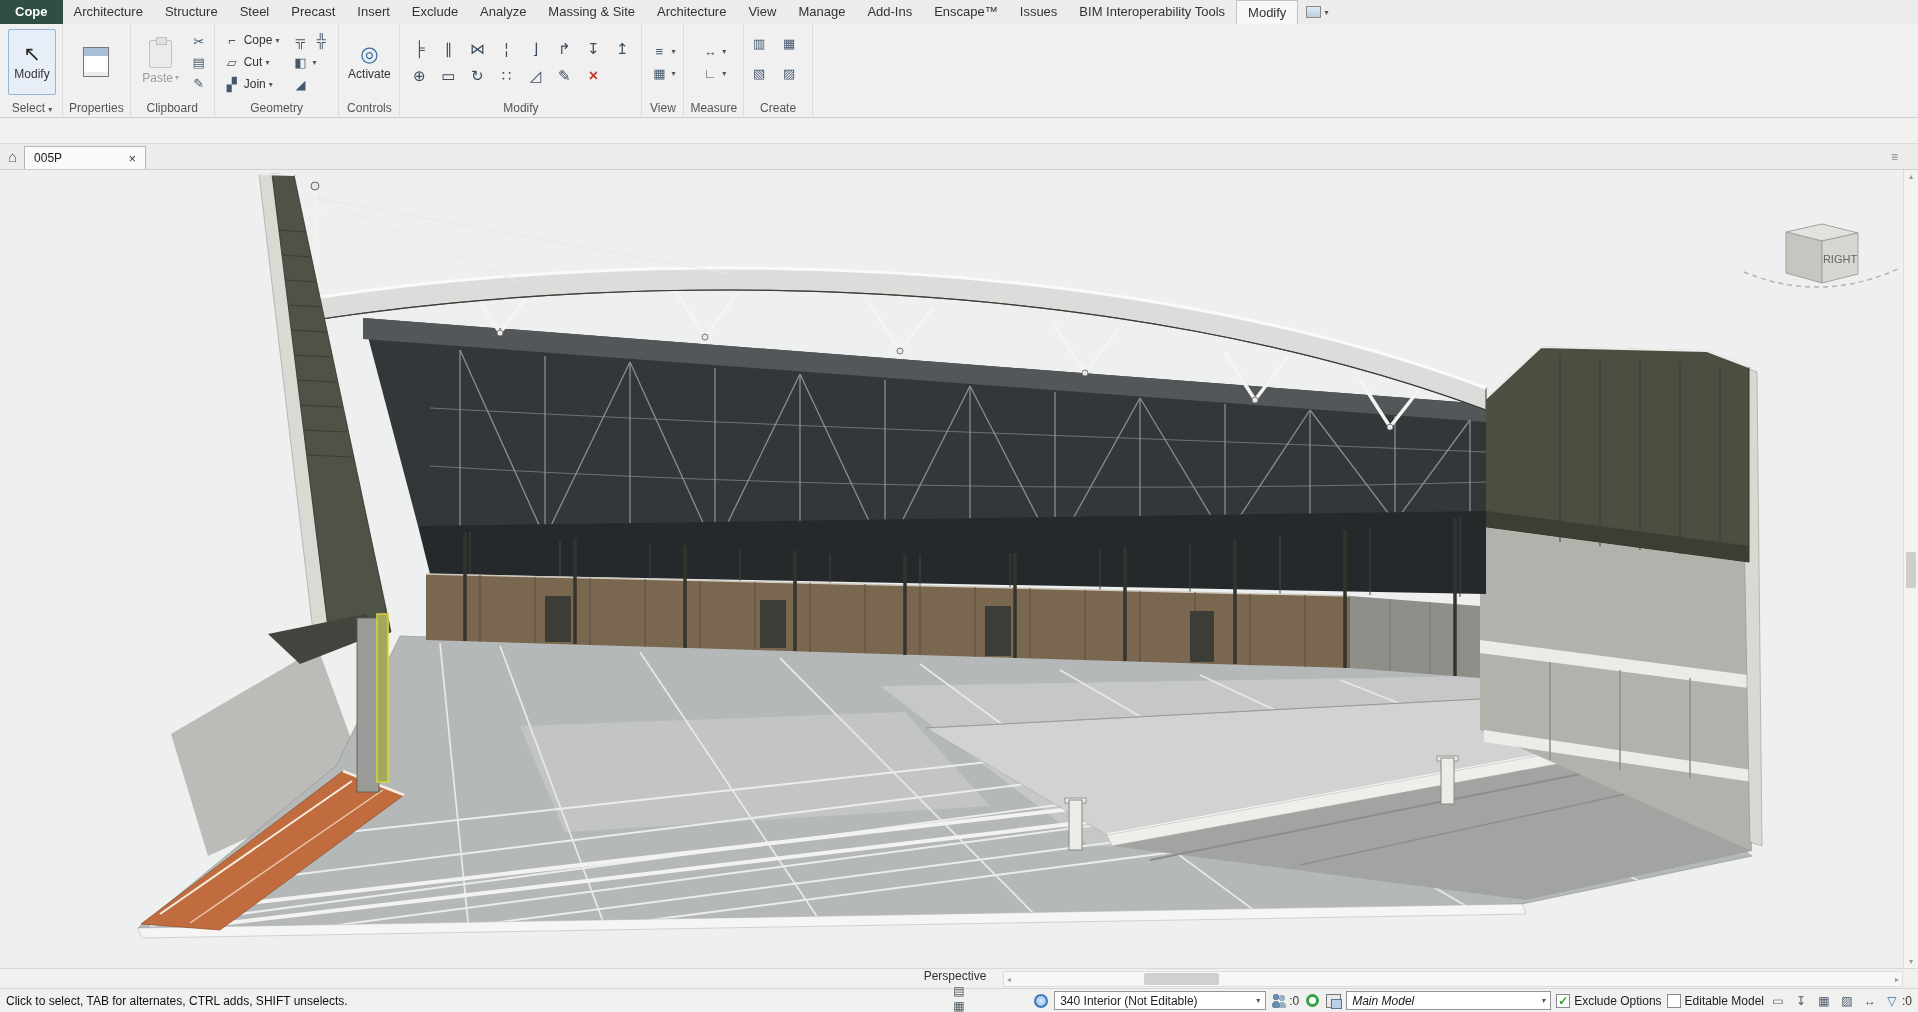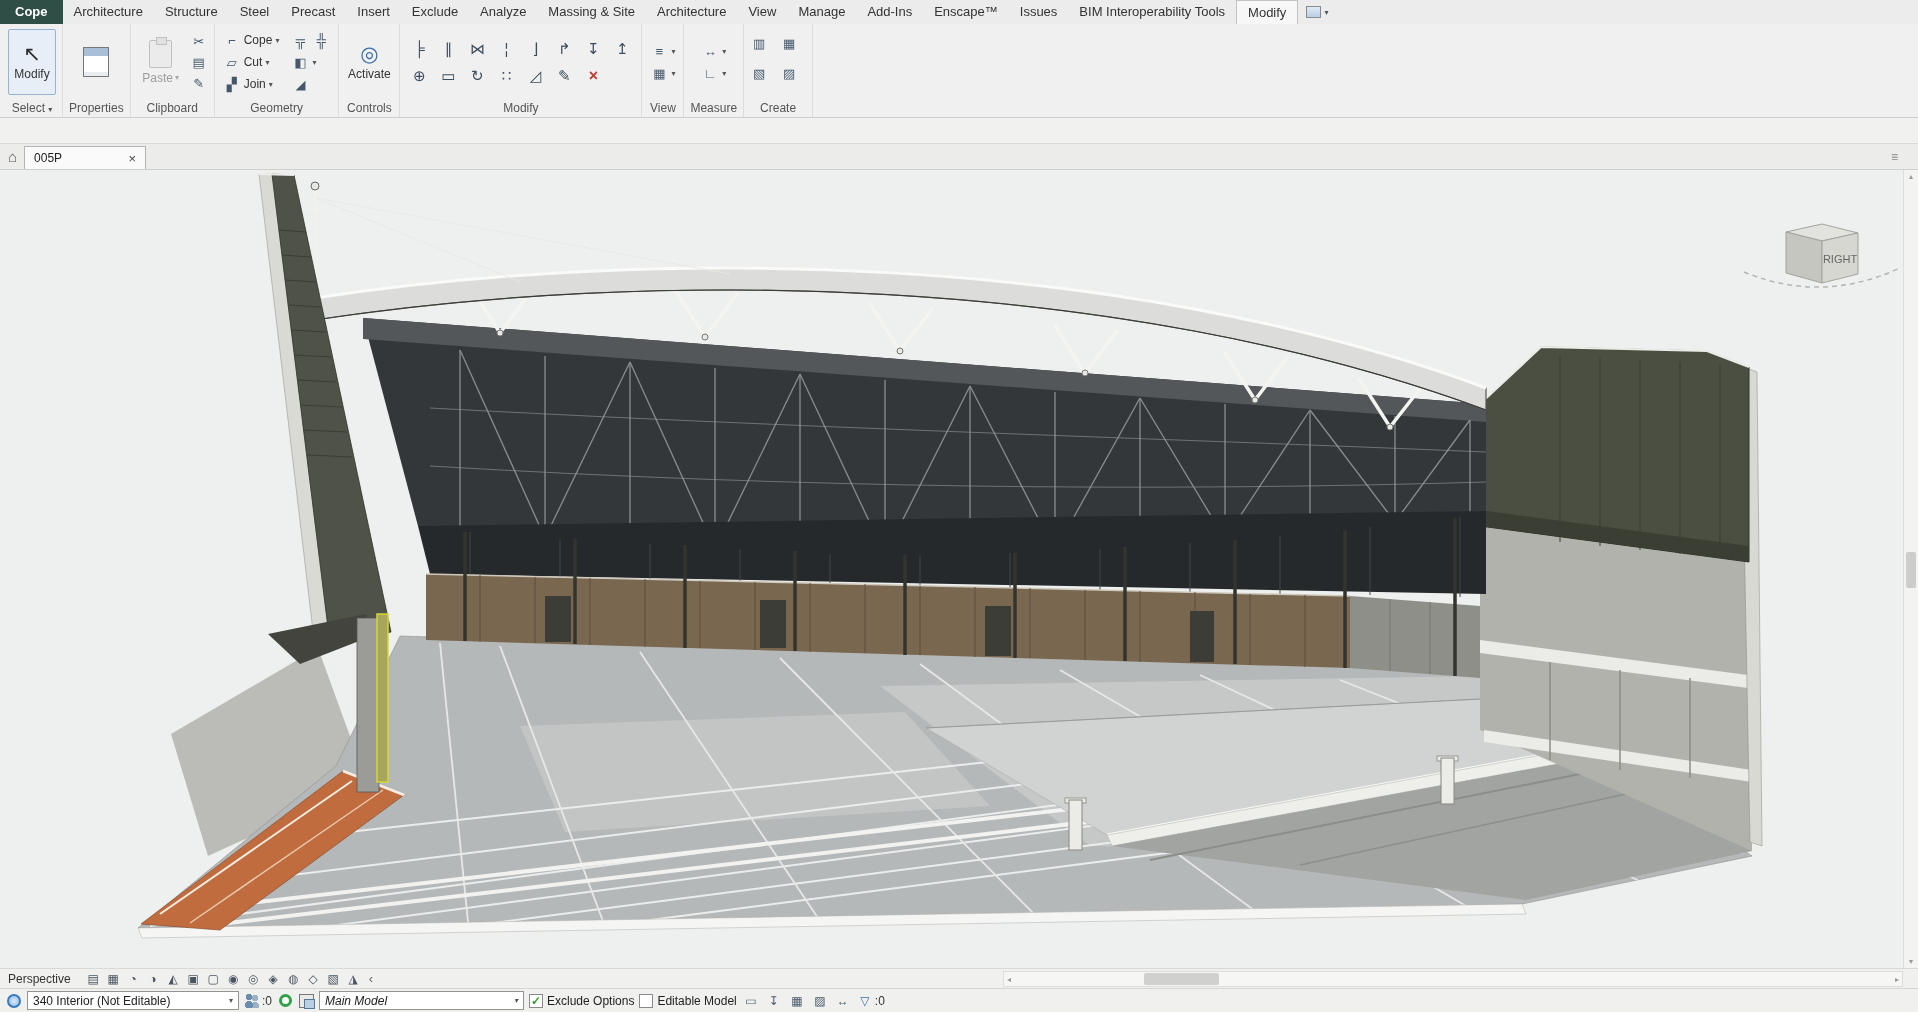--- a/index.html
+++ b/index.html
@@ -48,21 +48,21 @@
   .vclose { color:#444; font-size:13px; }
   .vtab-menu { margin-left:auto; margin-right:20px; margin-bottom:5px; color:#888; font-size:12px; }
 
   
   .viewport { position:relative; height:798px; background:#eef0ef; overflow:hidden; }
   .viewport svg { position:absolute; left:0; top:0; }
   .vscroll { position:absolute; right:0; top:0; bottom:0; width:15px; background:#f3f3f2; border-left:1px solid #ddd; display:flex; flex-direction:column; align-items:center; justify-content:space-between; font-size:8px; color:#999; padding:2px 0; }
   .vthumb { position:absolute; left:2px; right:2px; top:382px; height:36px; background:#cdcdcc; border-radius:2px; }
 
   
-  .viewbar { height:20px; background:#f0f0ef; border-top:1px solid #d8d8d7; display:flex; align-items:center; padding:0 4px; gap:1px; position:relative; }
+  .viewbar { height:20px; background:#f0f0ef; border-top:1px solid #d8d8d7; display:flex; align-items:center; padding:0 4px; gap:1px; position:relative;flex-direction:column; }
   .vb-label { font-size:12px; color:#333; margin-right:8px; padding:0 4px; white-space:nowrap; }
   .vb-icon { width:19px; height:17px; display:inline-flex; align-items:center; justify-content:center; font-size:12px; color:#4a5560; }
   .vb-chevron { color:#666; margin:0 5px; font-size:13px; }
   .hscroll { position:absolute; left:1003px; right:15px; top:2px; bottom:1px; background:#f6f6f5; border:1px solid #ddd; display:flex; align-items:center; }
   .harrow { font-size:8px; color:#999; padding:0 3px; }
   .harrow.right { margin-left:auto; }
   .hthumb { position:absolute; left:140px; width:75px; top:1px; bottom:1px; background:#d0d0cf; border-radius:2px; }
 
   
   .statusbar { height:24px; background:#f0f0ef; border-top:1px solid #d5d5d4; display:flex; align-items:center; padding:0 6px; font-size:12px; }
@@ -545,20 +545,21 @@
     <span class="vb-icon">◮</span>
     <span class="vb-chevron">‹</span>
     <div class="hscroll">
       <span class="harrow">◂</span>
       <div class="hthumb"></div>
       <span class="harrow right">▸</span>
     </div>
   </div>
 
   <div class="statusbar">
+    <span class="hint">Click to select, TAB for alternates, CTRL adds, SHIFT unselects.</span>
     <div class="sb-right">
       <span class="sb-icon">
           <span class="globe"></span>
         </span>
       <div class="sb-select">
         <span>340 Interior (Not Editable)</span>
         <span class="caret">▾</span>
       </div>
       <span class="sb-icon">
           <span class="persons"></span>

